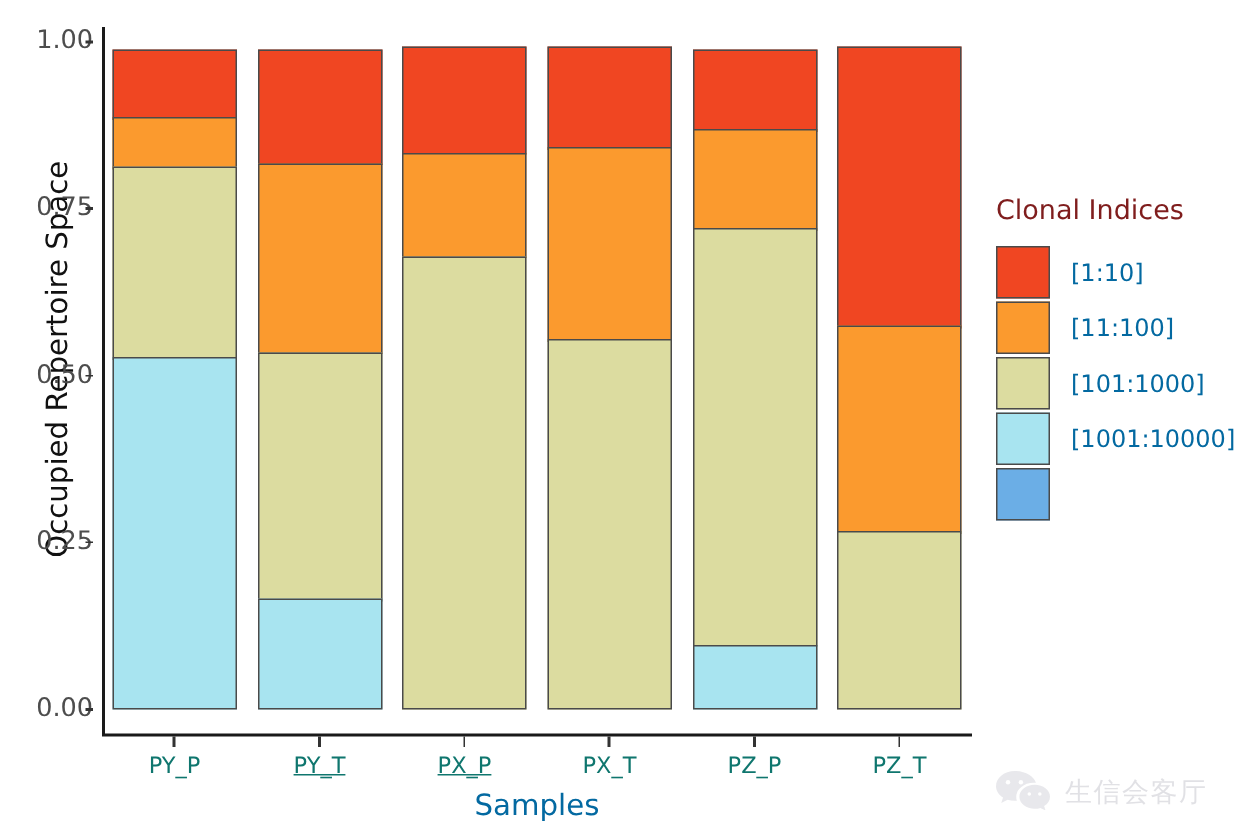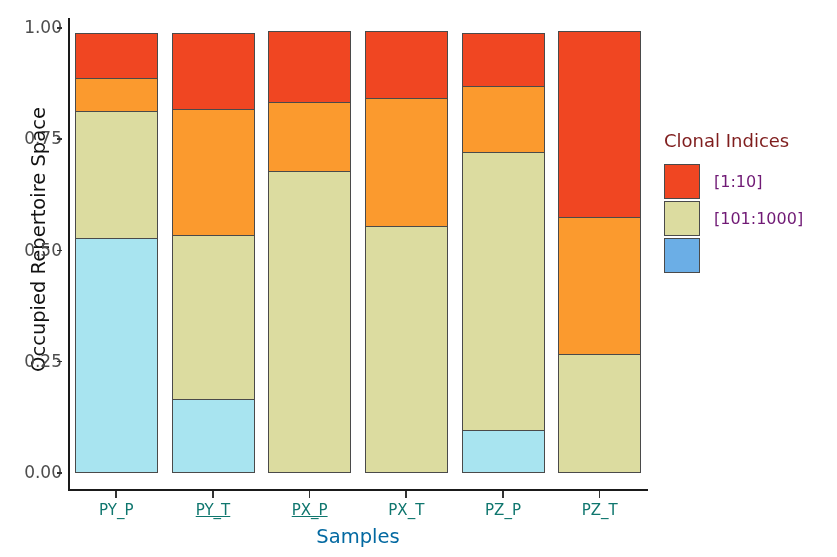--- a/index.html
+++ b/index.html
@@ -144,21 +144,21 @@
   .legend-key {
     width: 36px;
     height: 35px;
     box-sizing: border-box;
     border: 1.4px solid #4a4a4a;
     flex: 0 0 auto;
   }
   .legend-label {
     margin-left: 14px;
     font-size: 16px;
-    color: #701a75;
+    color: #0369a1;
     white-space: nowrap;
   }
 
   
   .watermark {
     position: absolute;
     left: 662px;
     top: 512px;
     display: flex;
     align-items: center;
@@ -250,23 +250,44 @@
   <div class="x-axis-title">Samples</div>
 
   <div class="legend">
     <div class="legend-title">Clonal Indices</div>
     <div class="legend-items" id="legend-items">
         <div class="legend-row">
           <span class="legend-key" style="background: rgb(240, 70, 34);"></span>
           <span class="legend-label">[1:10]</span>
         </div>
         <div class="legend-row">
+          <span class="legend-key" style="background: rgb(251, 154, 46);"></span>
+          <span class="legend-label">[11:100]</span>
+        </div>
+        <div class="legend-row">
           <span class="legend-key" style="background: rgb(220, 220, 160);"></span>
           <span class="legend-label">[101:1000]</span>
         </div>
         <div class="legend-row">
+          <span class="legend-key" style="background: rgb(168, 228, 240);"></span>
+          <span class="legend-label">[1001:10000]</span>
+        </div>
+        <div class="legend-row">
           <span class="legend-key" style="background: rgb(107, 174, 230);"></span>
         </div>
       </div>
   </div>
 
+  <div class="watermark">
+    <span class="wm-icon">
+      <svg width="40" height="28" viewBox="0 0 40 28" aria-hidden="true">
+        <path d="M14.5 2C7.6 2 2 6.5 2 12c0 3.1 1.8 5.9 4.7 7.7l-1.2 3.6 4.2-2.1c1.5.4 3.1.7 4.8.7.5 0 1 0 1.4-.1-.3-.8-.4-1.7-.4-2.6 0-5.2 5.2-9.4 11.6-9.4.5 0 1 0 1.5.1C27.5 5.6 21.6 2 14.5 2z" fill="#c9c9d2"></path>
+        <circle cx="10" cy="9.5" r="1.5" fill="#ffffff"></circle>
+        <circle cx="18.6" cy="9.5" r="1.5" fill="#ffffff"></circle>
+        <path d="M38 19.2c0-4.4-4.6-8-10.2-8s-10.2 3.6-10.2 8 4.6 8 10.2 8c1.3 0 2.6-.2 3.8-.6l3.4 1.7-.9-2.9c2.4-1.5 3.9-3.7 3.9-6.2z" fill="#c9c9d2"></path>
+        <circle cx="24.2" cy="17.3" r="1.2" fill="#ffffff"></circle>
+        <circle cx="31.2" cy="17.3" r="1.2" fill="#ffffff"></circle>
+      </svg>
+    </span>
+    <span class="wm-text">生信会客厅</span>
+  </div>
 
 </div>
 
 </body></html>

